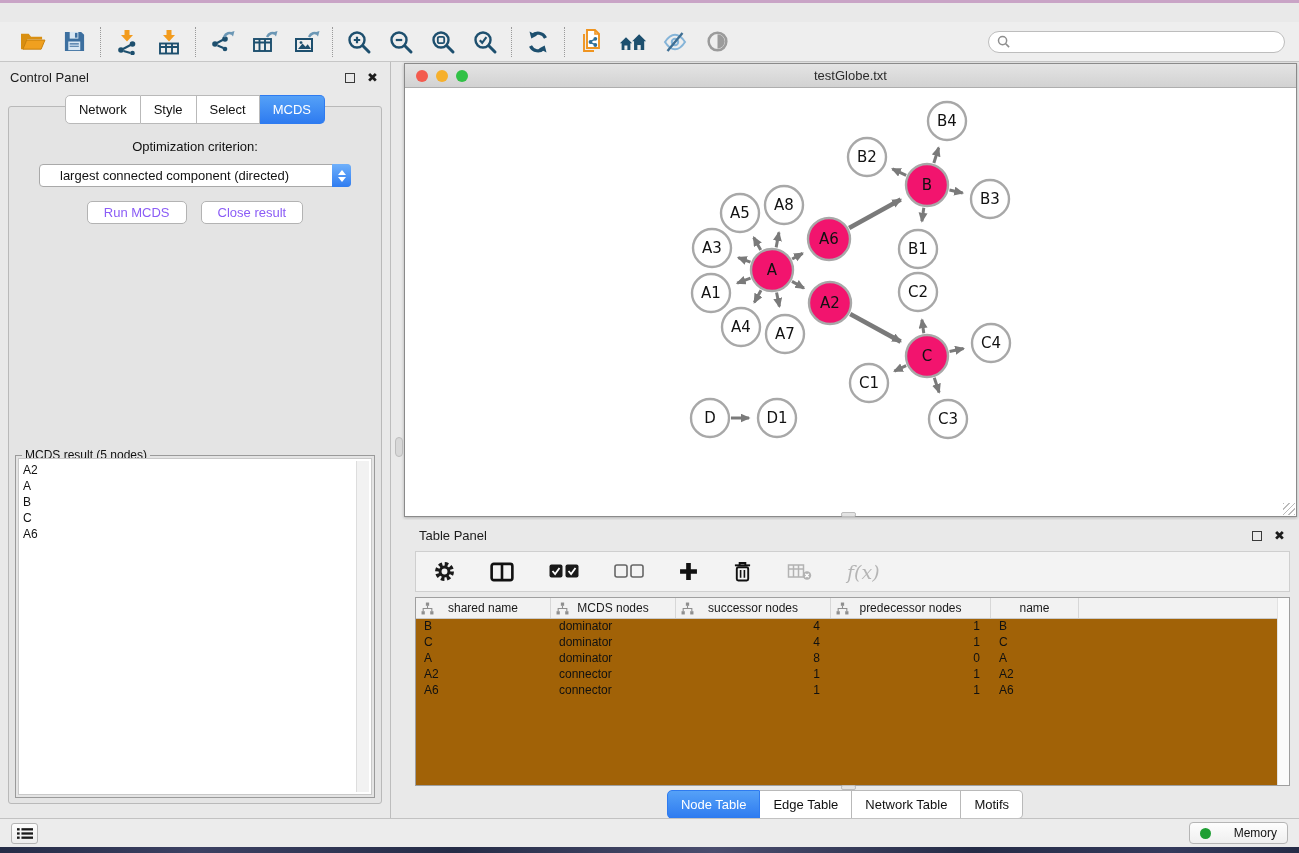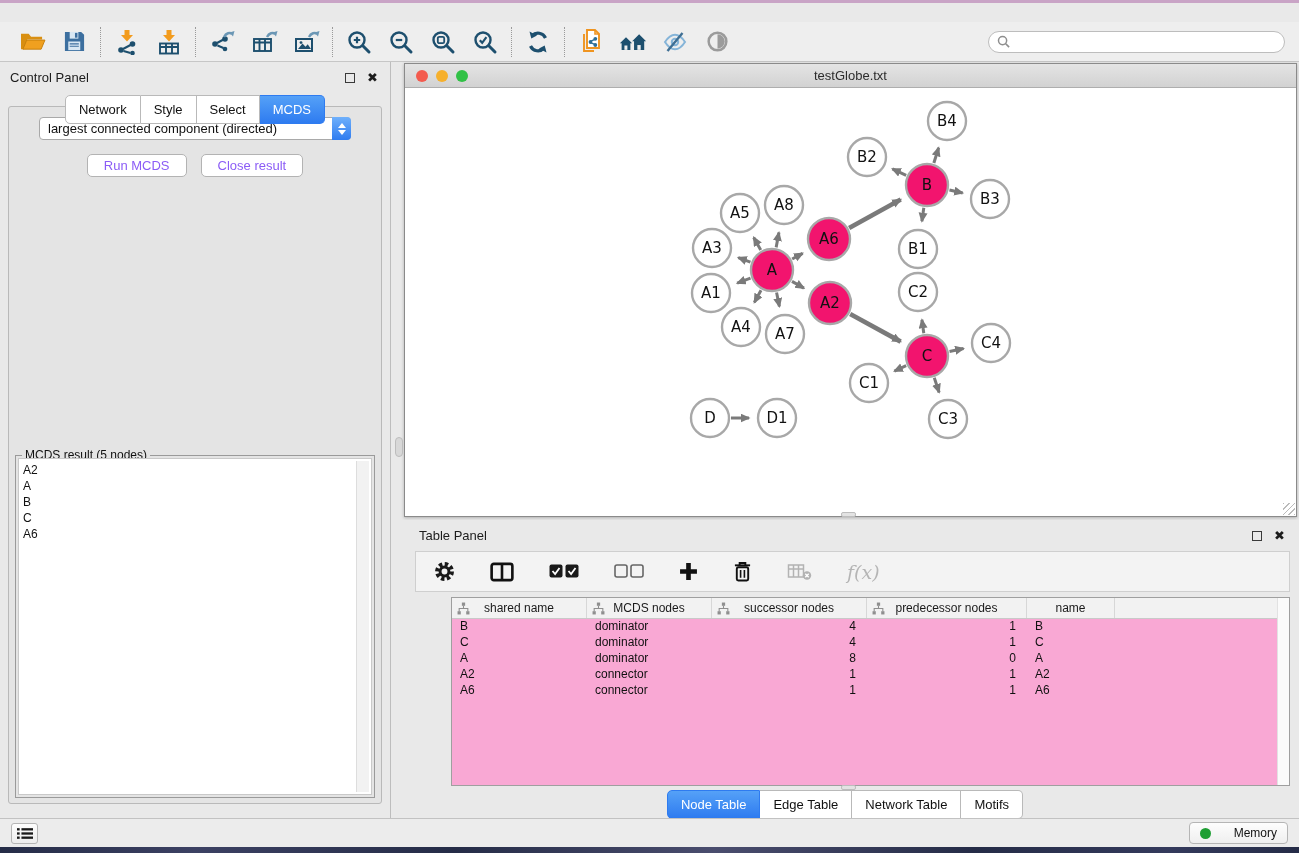--- a/index.html
+++ b/index.html
@@ -41,21 +41,21 @@
   .seg { height:29px; padding:0 13px; background:#fff; border:1px solid #b9b9b9; border-left:none;
     font-size:13px; color:#111; display:flex; align-items:center; cursor:pointer; }
   .seg:first-child { border-left:1px solid #b9b9b9; border-radius:5px 0 0 5px; }
   .seg:last-child { border-radius:0 5px 5px 0; }
   .seg.active { background:linear-gradient(#55a1f7,#2e7bf0); border-color:#2e7bf0; color:#fff; }
   .cp-body { position:absolute; left:8px; right:8px; top:44px; bottom:14px;
     border:1px solid #b9b9b9; border-radius:3px; background:#e4e4e4; }
   .opt-label { text-align:center; font-size:13px; color:#111; margin-top:32px; }
   .dropdown { position:relative; margin:10px auto 0; width:312px; height:23px; background:#fff;
     border:1px solid #a9a9a9; border-radius:4px; display:flex; align-items:center; cursor:pointer; }
-  .dropdown .dval { flex:1; font-size:13px; color:#111; padding-left:8px; white-space:nowrap; }
+  .dropdown .dval { flex:1; font-size:13px; color:#111; padding-left:20px; white-space:nowrap; }
   .dd-step { width:19px; height:23px; margin-right:-1px; border-radius:0 4px 4px 0;
     background:linear-gradient(#6fb0fb,#2f7cf0); display:flex; flex-direction:column;
     align-items:center; justify-content:center; gap:2px; }
   .tri-up { width:0; height:0; border-left:4px solid transparent; border-right:4px solid transparent; border-bottom:5px solid #fff; }
   .tri-dn { width:0; height:0; border-left:4px solid transparent; border-right:4px solid transparent; border-top:5px solid #fff; }
   .btn-row { display:flex; justify-content:center; gap:14px; margin-top:14px; }
   .mac-btn { background:#fff; border:1px solid #b3b3b3; border-radius:5px; padding:3px 16px;
     font-size:13px; color:#8b5cf6; cursor:pointer; }
   .result-box { position:absolute; left:6px; right:6px; top:348px; bottom:5px; border:1px solid #9a9a9a; }
   .result-legend { position:absolute; top:-8px; left:6px; background:#e4e4e4; padding:0 3px; font-size:12px; color:#111; }
@@ -81,22 +81,22 @@
 
   .grip { position:absolute; width:15px; height:5px; background:#e3e3e3; border:1px solid #bdbdbd; border-radius:2px; }
 
   
   .tpanel { position:absolute; left:0; right:0; top:458px; bottom:0; background:#e9e9e9; }
   .tpanel .panel-head { padding:8px 14px 0 28px; }
   .tp-toolbar { position:absolute; left:24px; right:9px; top:31px; height:41px; background:#f3f3f3;
     border:1px solid #cfcfcf; display:flex; align-items:center; gap:35px; padding-left:18px; }
   .tp-ic { display:flex; align-items:center; justify-content:center; cursor:pointer; }
   .fx { font-family:"DejaVu Serif","Liberation Serif",serif; font-style:italic; font-size:19px; color:#b5b5b5; }
-  .tbl { position:absolute; left:24px; right:9px; top:77px; height:189px; background:#f9a8d4;
-    border:1px solid #9f9f9f; overflow:hidden;margin-left:36px; }
+  .tbl { position:absolute; left:24px; right:9px; top:77px; height:189px; background:#a16207;
+    border:1px solid #9f9f9f; overflow:hidden; }
   .tbl-head { display:flex; height:21px; background:#f2f2f2; border-bottom:1px solid #c9c9c9; }
   .th { display:flex; align-items:center; justify-content:center; gap:5px; font-size:12px; color:#1a1a1a;
     border-right:1px solid #d7d7d7; position:relative; }
   .th .tree { position:absolute; left:5px; top:4px; }
   .tbl-row { display:flex; height:16px; font-size:12px; color:#111; }
   .td { overflow:hidden; white-space:nowrap; }
   .td.l { padding-left:8px; text-align:left; }
   .td.r { padding-right:11px; text-align:right; }
   .c0{width:135px}.c1{width:125px}.c2{width:155px}.c3{width:160px}.c4{width:88px}
   .tbl-scroll { position:absolute; top:0; bottom:0; right:0; width:12px; background:#fbfbfb; border-left:1px solid #e2e2e2; }
@@ -297,20 +297,21 @@
         <span class="float-ic"></span>
         <span class="close-ic">✖</span>
       </div>
       <div class="cp-tabs">
         <div class="seg">Network</div>
         <div class="seg">Style</div>
         <div class="seg">Select</div>
         <div class="seg active">MCDS</div>
       </div>
       <div class="cp-body">
+        <div class="opt-label">Optimization criterion:</div>
         <div class="dropdown">
           <span class="dval">largest connected component (directed)</span>
           <span class="dd-step">
               <span class="tri-up"></span>
               <span class="tri-dn"></span>
             </span>
         </div>
         <div class="btn-row">
           <button class="mac-btn">Run MCDS</button>
           <button class="mac-btn">Close result</button>

